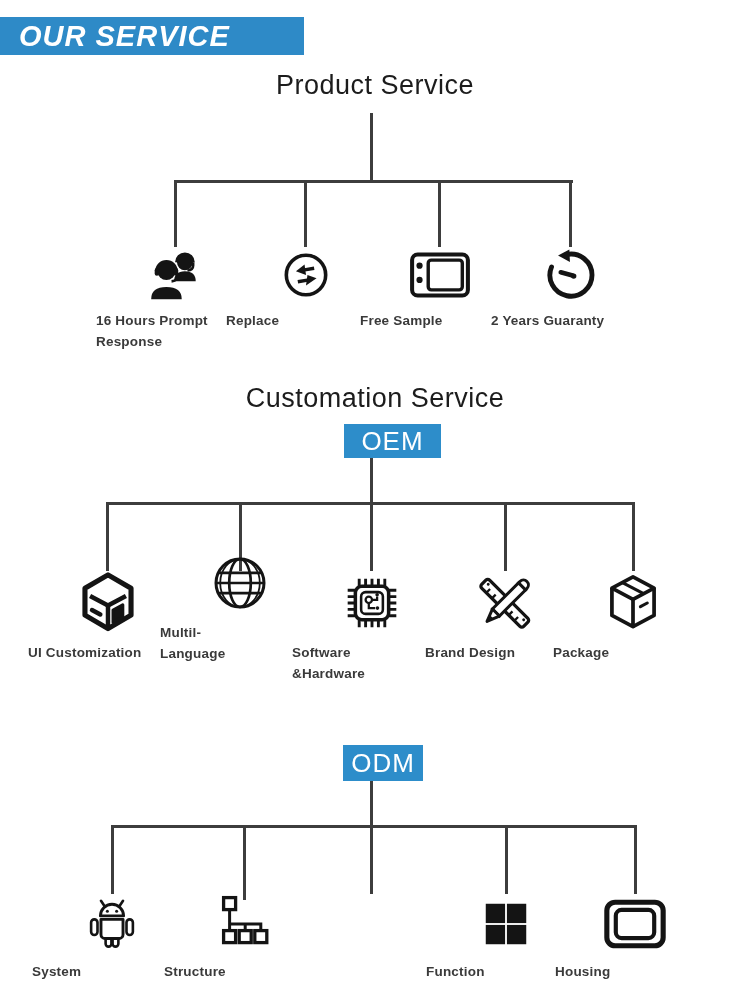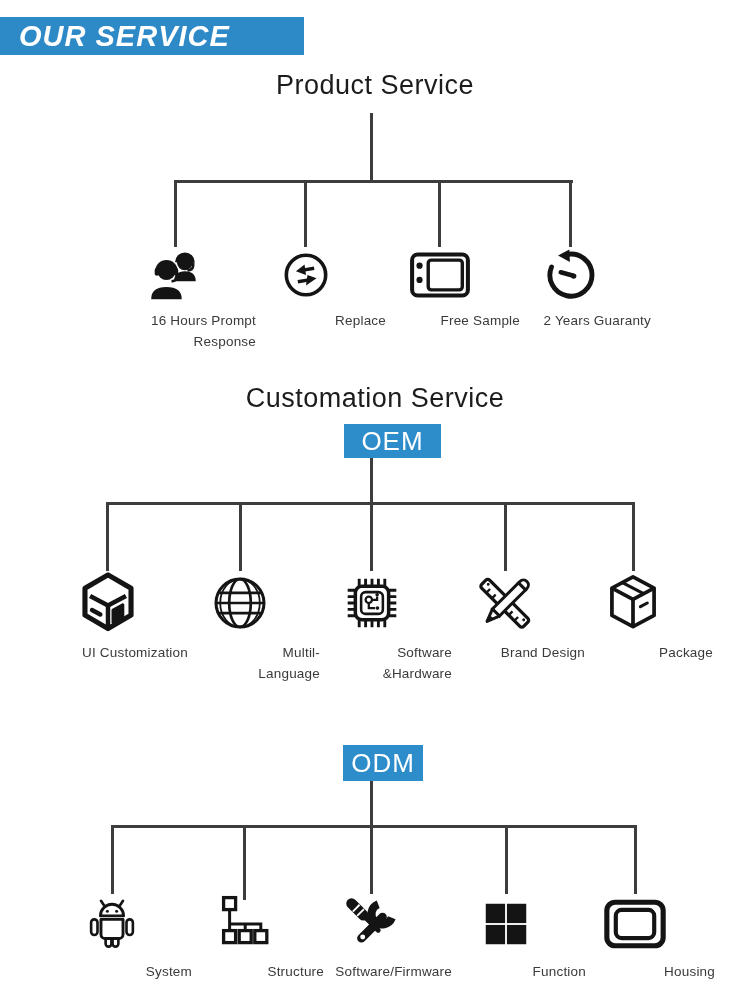--- a/index.html
+++ b/index.html
@@ -27,21 +27,21 @@
 
   
   .badge{position:absolute;background:var(--badge-blue);color:#fff;
     display:flex;align-items:center;justify-content:center;
     font-size:26px;font-weight:300;letter-spacing:1px;margin-left:22px;}
 
   
   .tline{position:absolute;background:var(--line-gray);}
 
   
-  .item{position:absolute;width:160px;transform:translateX(-50%);text-align:right;}
+  .item{position:absolute;width:160px;transform:translateX(-50%);text-align:left;font-weight:bold;}
   .icon-box{display:flex;align-items:center;justify-content:center;color:var(--icon-color);}
   .row1 .icon-box{height:58px;}
   .row2 .icon-box{height:66px;}
   .row3 .icon-box{height:62px;}
   .item-label{margin-top:6px;font-size:13.5px;line-height:21px;color:var(--label-color);
     white-space:pre-line;letter-spacing:.2px;}
   svg{display:block;}
 </style>
 </head>
 <body>
@@ -135,21 +135,21 @@
         <path d="M50 6 L86 27 V69 L50 90 L14 69 V27 Z" stroke-width="8" stroke-linejoin="round"></path>
         <path d="M22 39 L50 54 L78 39" stroke-width="7" stroke-linejoin="round"></path>
         <path d="M50 54 V87" stroke-width="7"></path>
         <path d="M25 61 L38 68" stroke-width="7" stroke-linecap="round"></path>
         <path d="M58 61 L73 53 V72 L58 80 Z" fill="currentColor" stroke="currentColor" stroke-width="5" stroke-linejoin="round"></path>
       </svg>
     </div>
     <div class="item-label">UI Customization</div>
   </div>
 
-  <div class="item row2" style="left:240px;top:570px">
+  <div class="item row2" style="left:240px;top:550px">
     <div class="icon-box">
       <svg width="60" height="60" viewBox="0 0 100 100" stroke="currentColor" fill="none">
         <circle cx="50" cy="50" r="40" stroke-width="5"></circle>
         <ellipse cx="50" cy="50" rx="18" ry="40" stroke-width="4.5"></ellipse>
         <ellipse cx="50" cy="50" rx="33" ry="40" stroke-width="3"></ellipse>
         <path d="M14 33 H86 M10 50 H90 M14 67 H86" stroke-width="4.5"></path>
       </svg>
     </div>
     <div class="item-label">Multil-
 Language</div>
@@ -238,33 +238,20 @@
         <rect x="16" y="6" width="20" height="20" stroke-width="5.5"></rect>
         <path d="M26 26 V50 H78 V61 M26 50 V61 M52 50 V61" stroke-width="5"></path>
         <rect x="16" y="61" width="20" height="20" stroke-width="5.5"></rect>
         <rect x="42" y="61" width="20" height="20" stroke-width="5.5"></rect>
         <rect x="68" y="61" width="20" height="20" stroke-width="5.5"></rect>
       </svg>
     </div>
     <div class="item-label">Structure</div>
   </div>
 
-  <div class="item row3" style="left:372px;top:893px">
-    <div class="icon-box">
-      <svg width="62" height="62" viewBox="0 0 100 100" stroke="currentColor" fill="none">
-        <path d="M17 17 L36 36" stroke-width="17" stroke-linecap="round"></path>
-        <path d="M19 30 L30 19 M26 37 L37 26" stroke="#fff" stroke-width="3"></path>
-        <path d="M36 36 L60 60" stroke-width="8" stroke-linecap="round"></path>
-        <path d="M33 73 L67 39" stroke-width="14" stroke-linecap="round"></path>
-        <circle cx="35" cy="71" r="4" fill="#fff" stroke="none"></circle>
-        <path d="M60 18 a17 17 0 1 0 22 22" stroke-width="13"></path>
-      </svg>
-    </div>
-    <div class="item-label">Software/Firmware</div>
-  </div>
 
   <div class="item row3" style="left:506px;top:893px">
     <div class="icon-box">
       <svg width="46" height="46" viewBox="0 0 100 100" fill="currentColor">
         <rect x="6" y="6" width="42" height="42"></rect>
         <rect x="52" y="6" width="42" height="42"></rect>
         <rect x="6" y="52" width="42" height="42"></rect>
         <rect x="52" y="52" width="42" height="42"></rect>
       </svg>
     </div>

